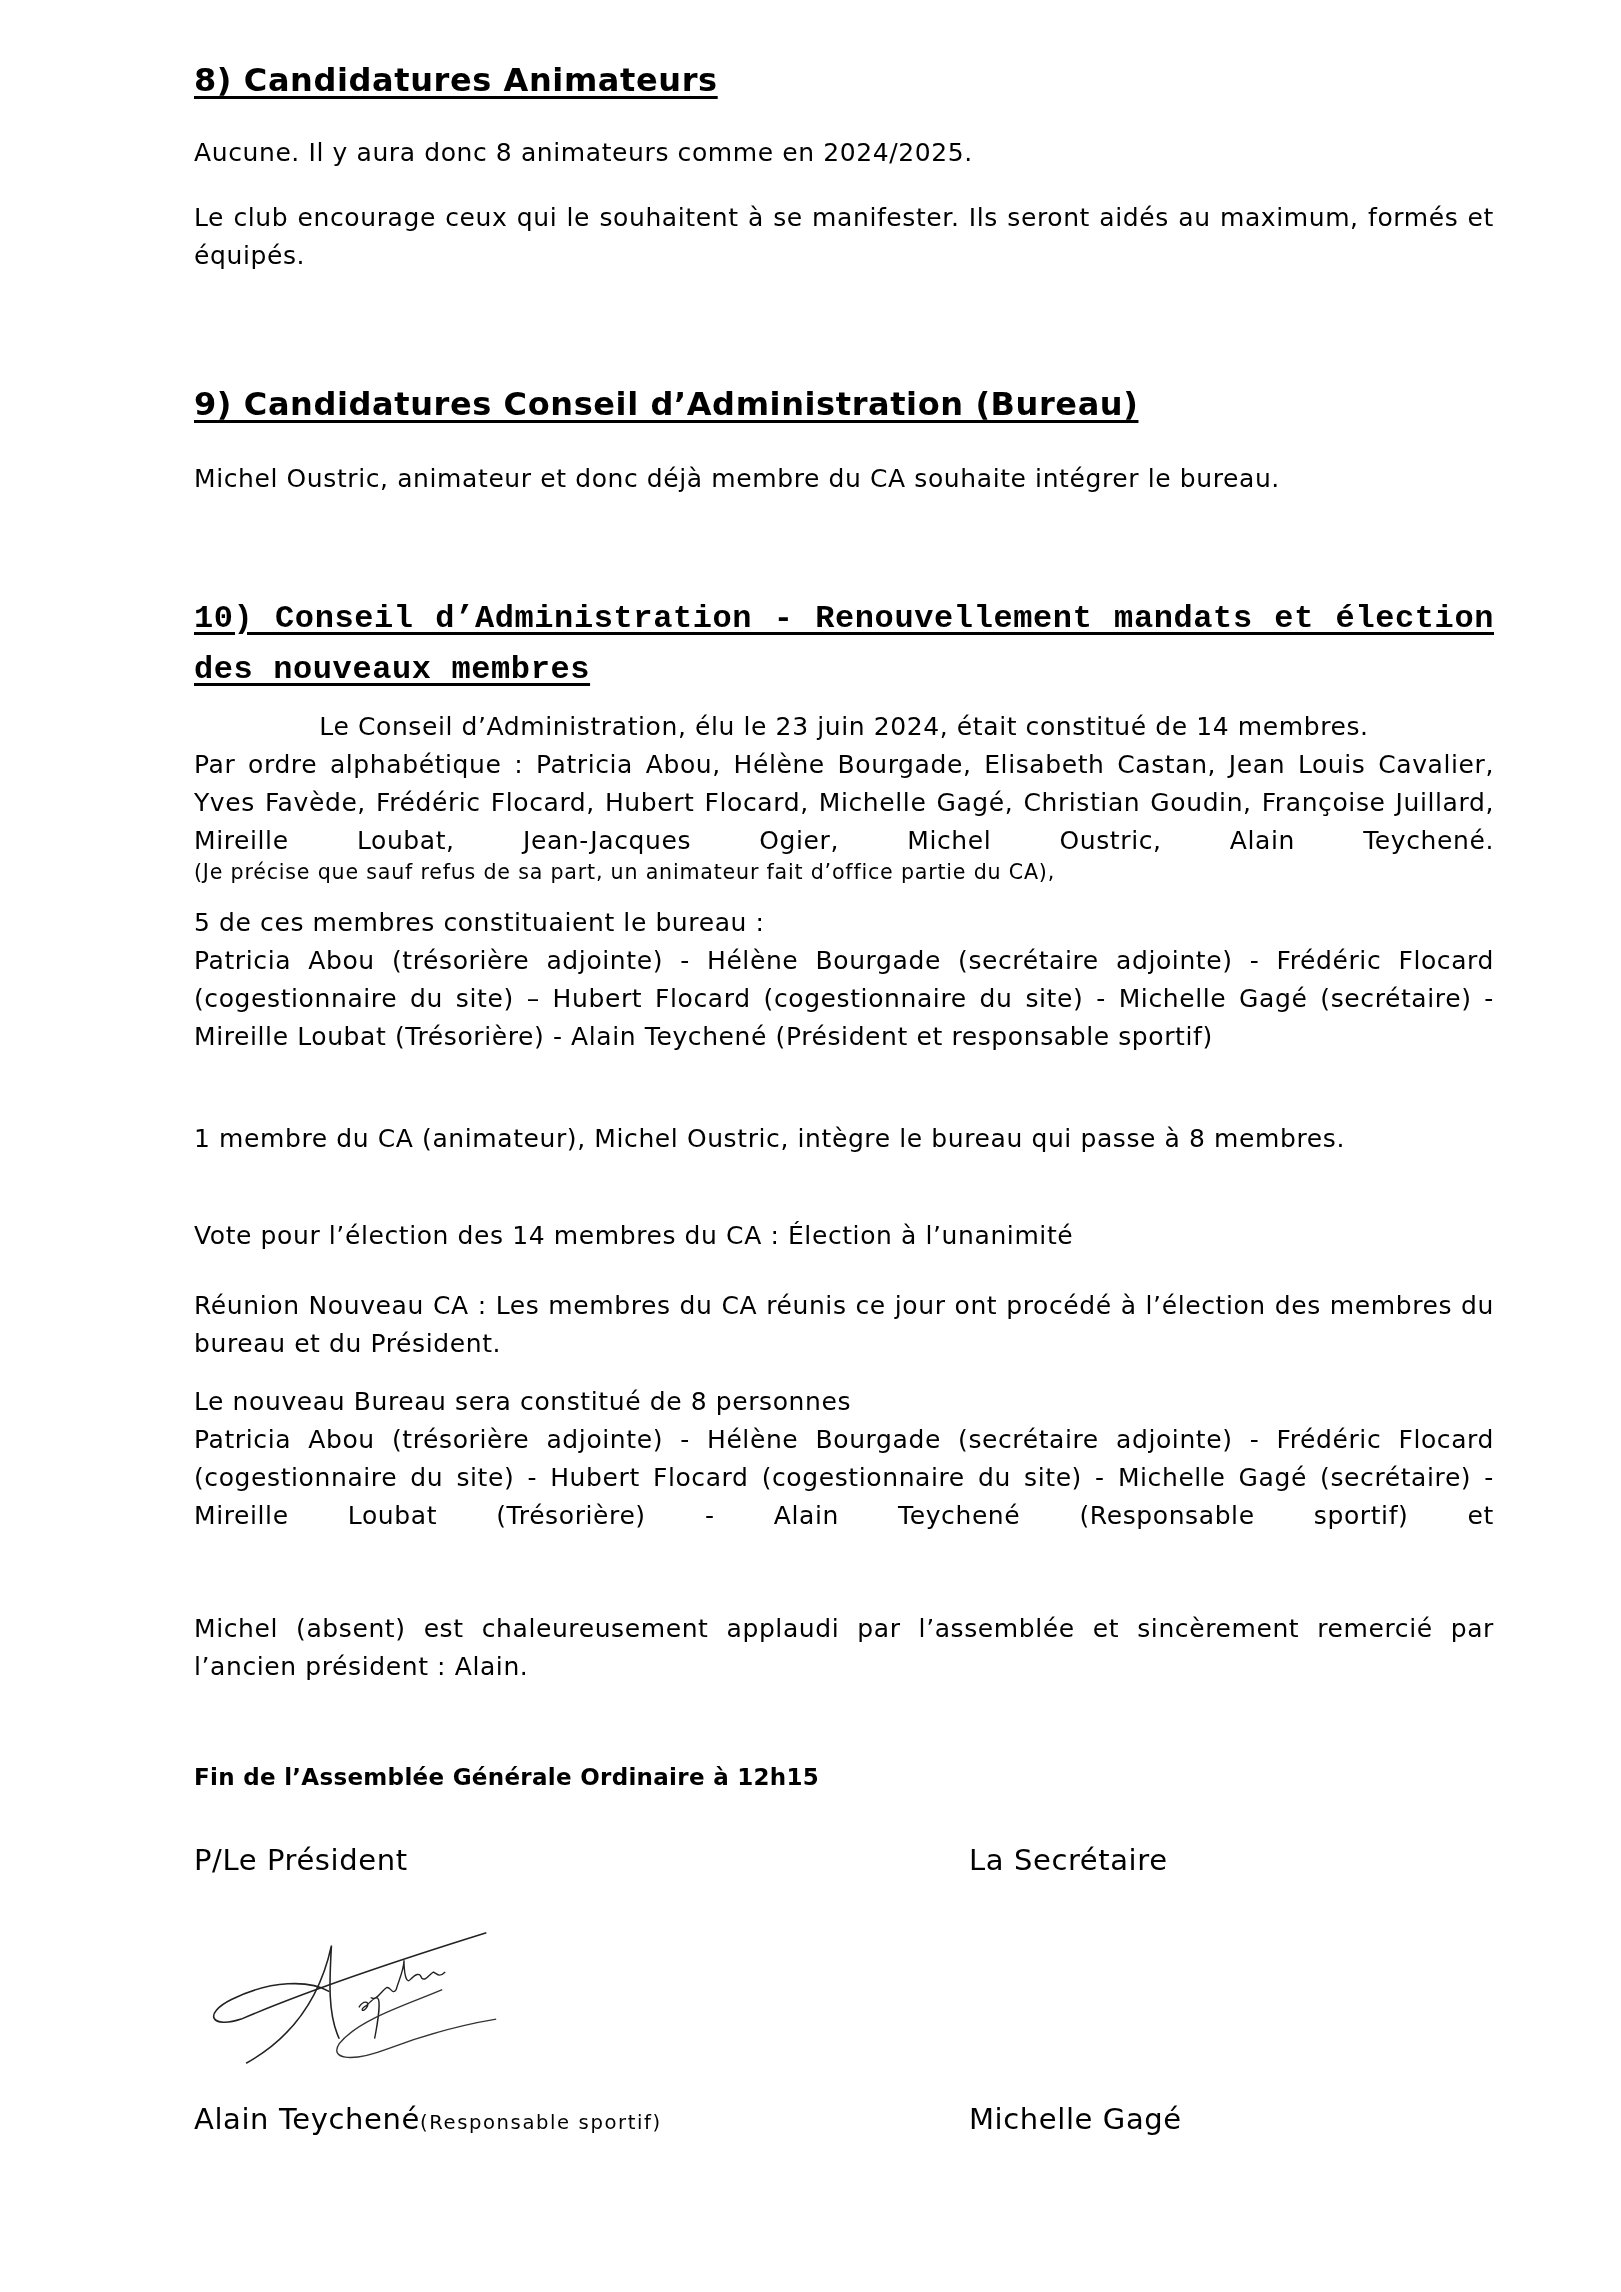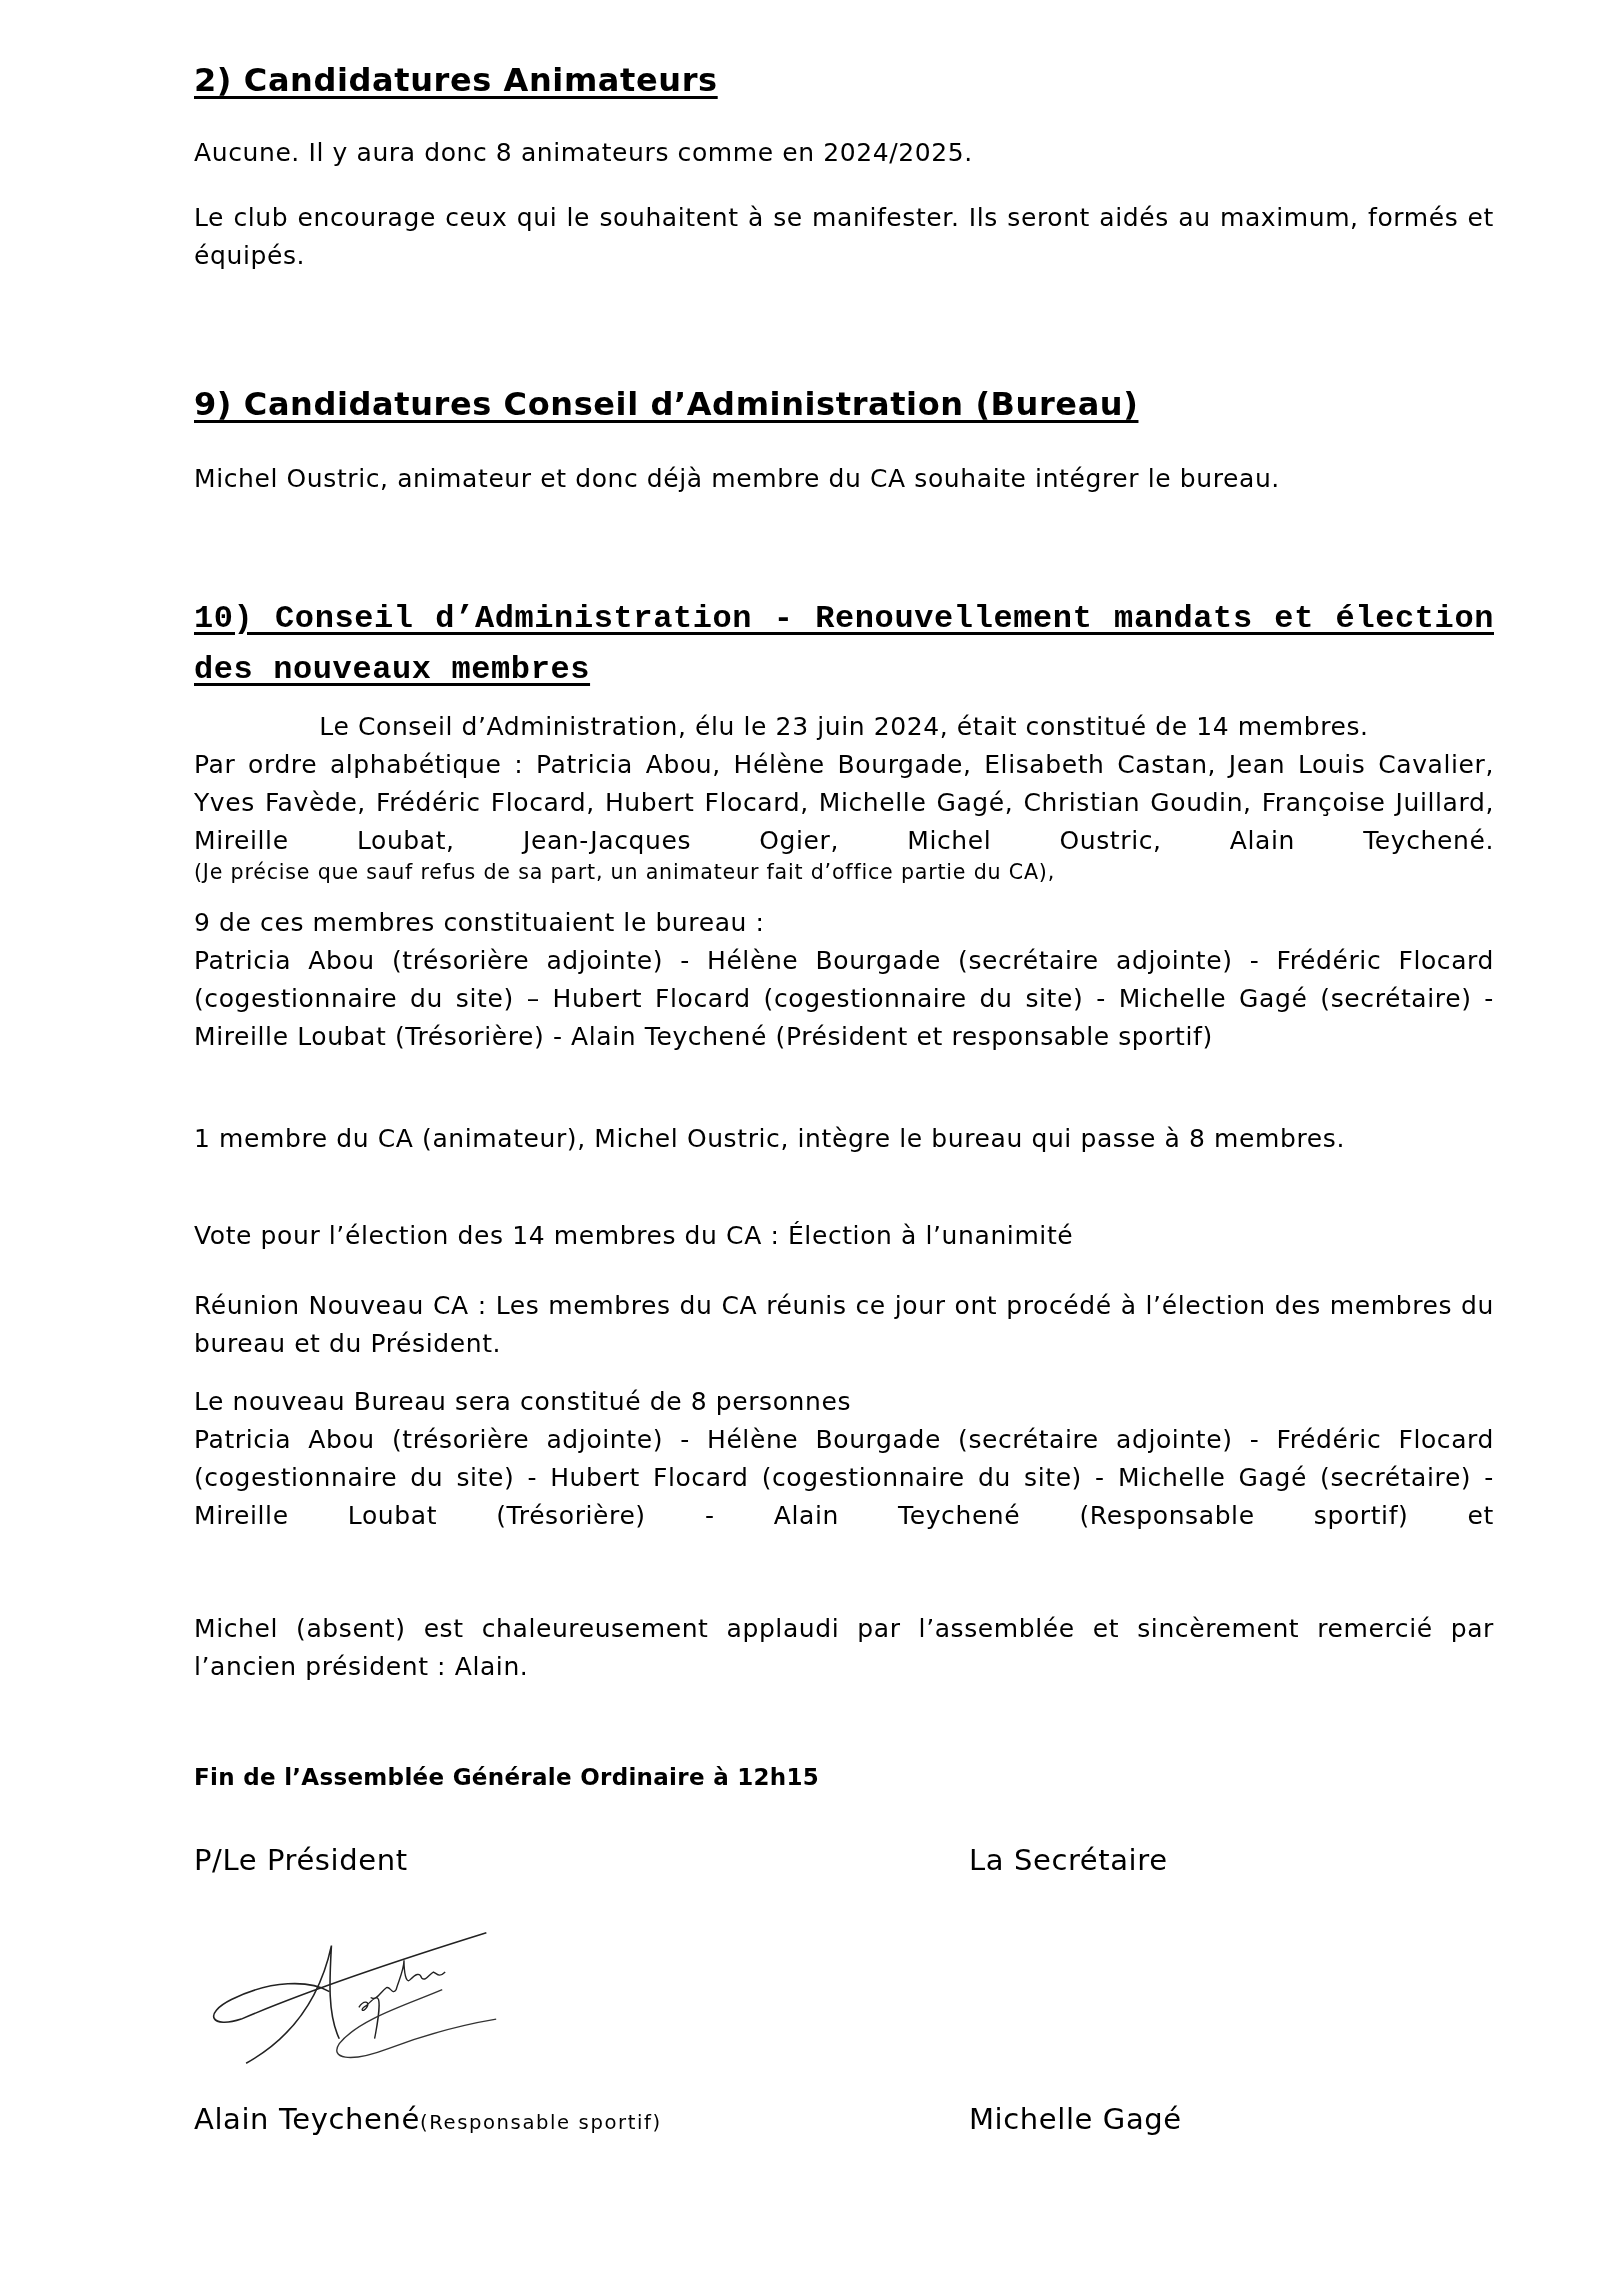--- a/index.html
+++ b/index.html
@@ -28,37 +28,37 @@
     .sig-label { position: absolute; font-size: 29px; letter-spacing: 0.6px; white-space: nowrap; }
     .sig-small { font-size: 19.6px; letter-spacing: 1.6px; }
     .signature { position: absolute; left: 7.8px; top: 1921px; width: 353px; height: 157px; }
     .line { display: block; }
   </style>
 </head>
 <body>
 
 <div class="page">
 
-  <h2 class="h2" style="top:61px;">2) Candidatures Animateurs</h2>
+  <h2 class="h2" style="top:61px;">8) Candidatures Animateurs</h2>
   <p class="p nojust" style="top:134px;">Aucune.  Il y aura donc 8 animateurs comme en 2024/2025.</p>
   <p class="p" style="top:199px;">Le club encourage ceux qui le souhaitent à se manifester. Ils seront aidés au maximum, formés et équipés.</p>
 
   <h2 class="h2" style="top:385px;">9) Candidatures Conseil d’Administration (Bureau)</h2>
   <p class="p nojust" style="top:460px;"><span class="b">Michel Oustric</span><span>, animateur et donc déjà membre du CA souhaite intégrer le bureau.</span></p>
 
   <h2 class="h2 justify" style="top:593px;font-family:Liberation Mono, monospace;">10) Conseil d’Administration - Renouvellement mandats et élection des nouveaux membres</h2>
 
   <div class="p" style="top:708px; line-height:38px;">
     <span class="line" style="text-align:center;">Le Conseil d’Administration, élu le 23 juin 2024, était constitué de 14 membres.</span>
     <span style="display:block; text-align:justify; text-align-last:justify; line-height:38px;">Par ordre alphabétique : Patricia Abou, Hélène Bourgade, Elisabeth Castan, Jean Louis Cavalier, Yves Favède, Frédéric Flocard, Hubert Flocard, Michelle Gagé, Christian Goudin, Françoise Juillard, Mireille Loubat, Jean-Jacques Ogier, Michel Oustric, Alain Teychené.</span>
     <span class="line small" style="line-height:25.5px;">(Je précise que sauf refus de sa part, un animateur fait d’office partie du CA),</span>
   </div>
 
   <div class="p" style="top:904px;">
-    <span class="line">9 de ces membres constituaient le bureau :</span>
+    <span class="line">5 de ces membres constituaient le bureau :</span>
     <span style="display:block; text-align:justify;">Patricia Abou (trésorière adjointe) - Hélène Bourgade (secrétaire adjointe) - Frédéric Flocard (cogestionnaire du site) – Hubert Flocard (cogestionnaire du site) - Michelle Gagé (secrétaire) - Mireille Loubat (Trésorière) - Alain Teychené (Président et responsable sportif)</span>
   </div>
 
   <p class="p nojust" style="top:1120px;">1 membre du CA (animateur), Michel Oustric, intègre le bureau qui passe à 8 membres.</p>
 
   <p class="p nojust b" style="top:1217px;">Vote pour l’élection des 14 membres du CA :  Élection à l’unanimité</p>
 
   <p class="p" style="top:1287px;"><span class="b">Réunion Nouveau CA :</span><span> Les membres du CA réunis ce jour ont procédé à l’élection des membres du bureau et du Président.</span></p>
 
   <div class="p" style="top:1383px;">

